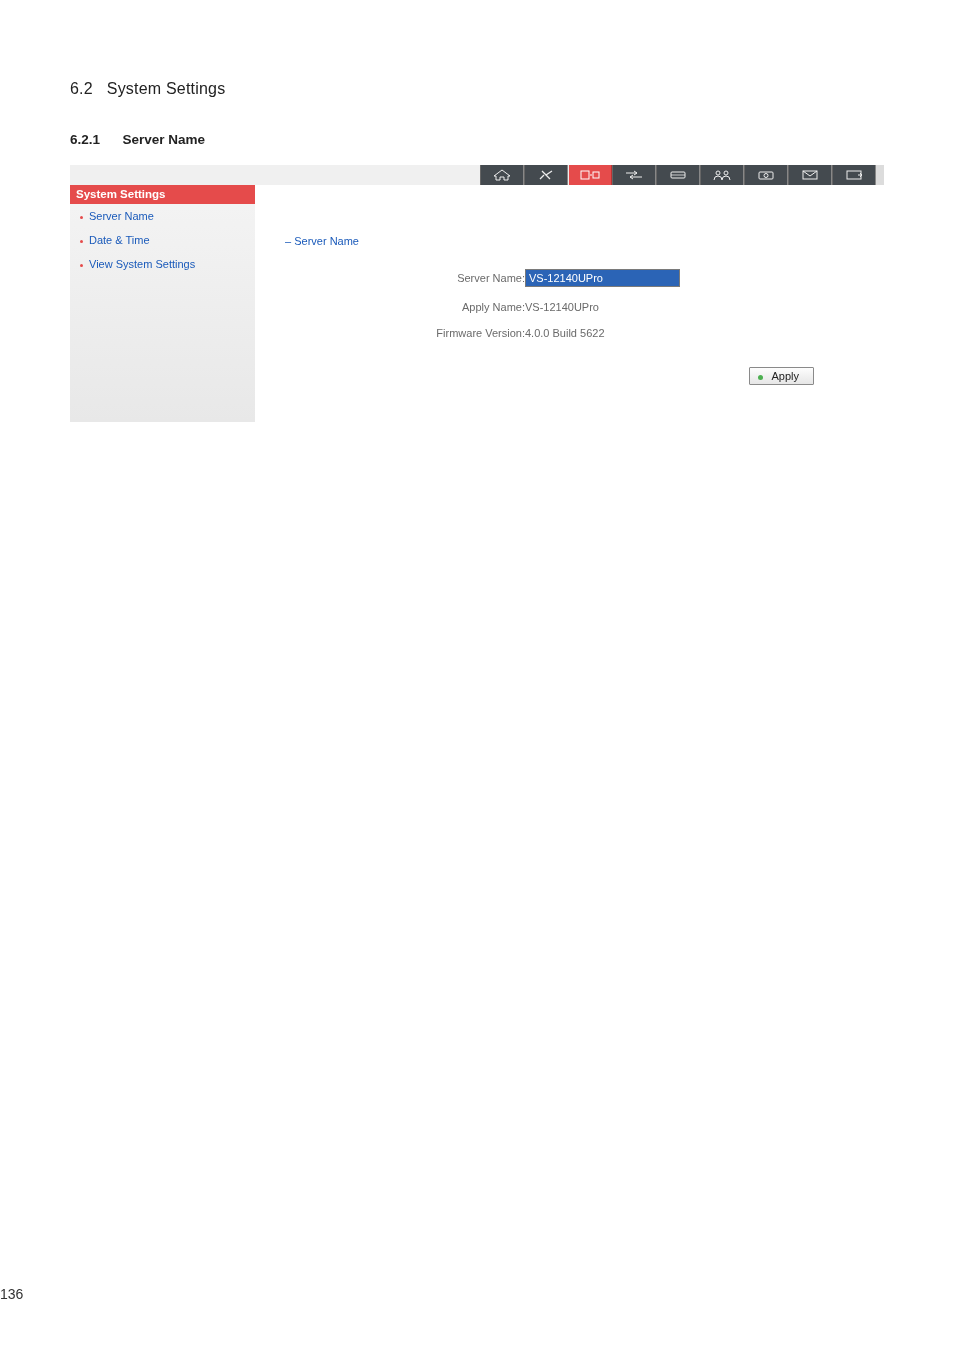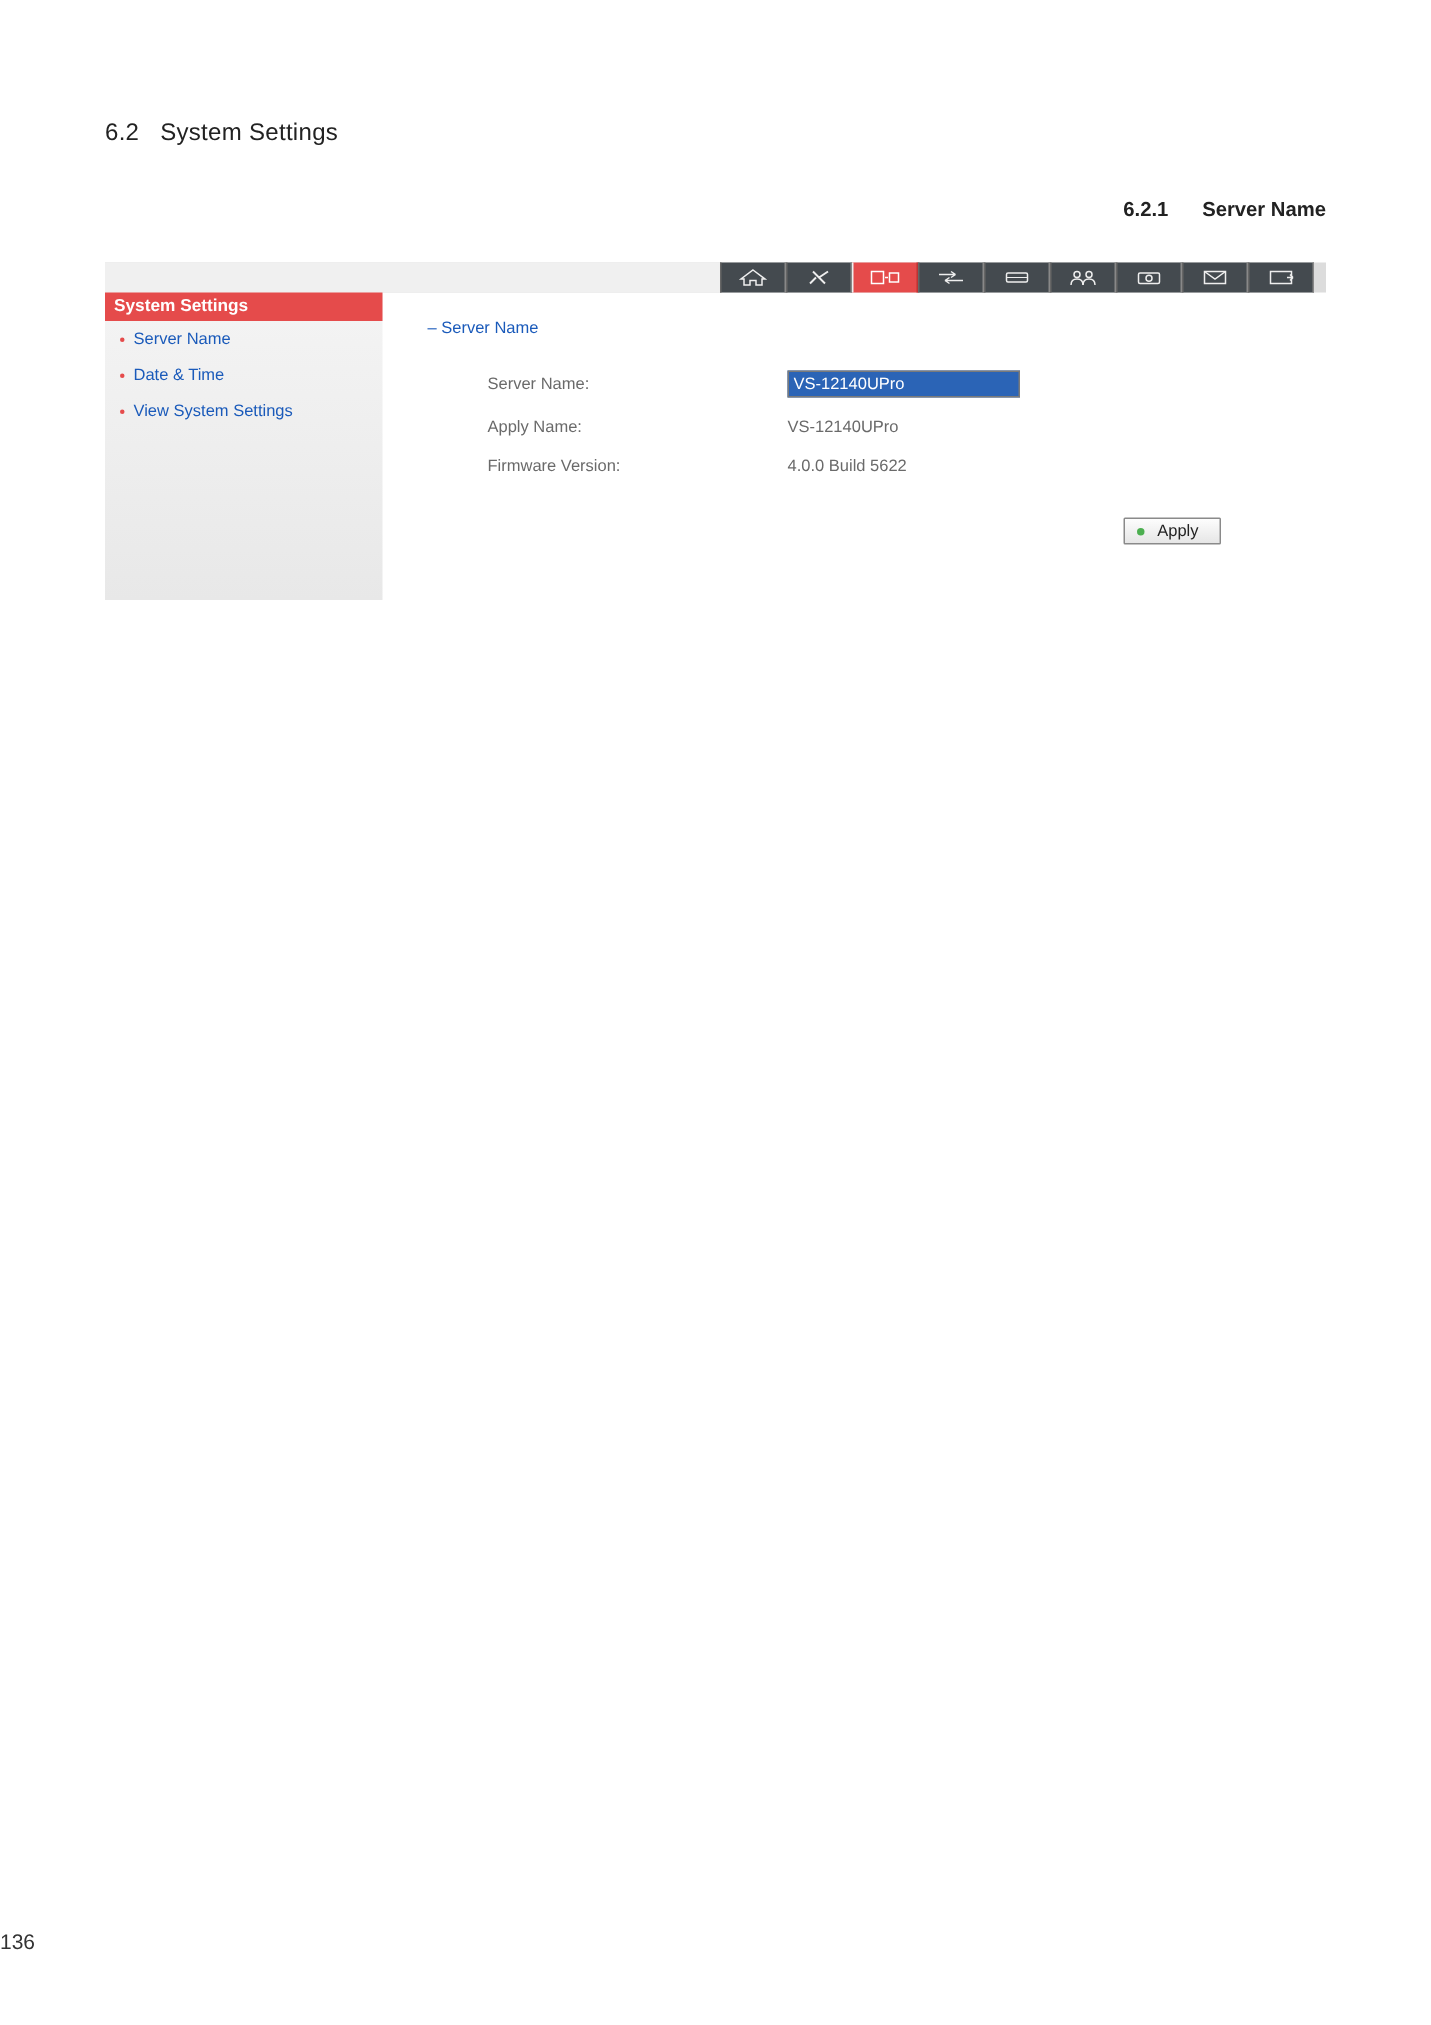--- a/index.html
+++ b/index.html
@@ -25,22 +25,21 @@
     font-size: 14px;
     color: #333;
     line-height: 1.9;
     margin-bottom: 28px;
     letter-spacing: 0.1px;
   }
   .subsection-heading {
     font-size: 13.5px;
     font-weight: bold;
     color: #222;
-    margin-bottom: 28px;
-    text-align: right;
+    margin-bottom: 18px;
   }
   
   .ui-screenshot {
     width: 814px;
     margin-left: 0;
     background: #fff;
     border: none;
   }
   .ui-topbar {
     display: flex;
@@ -95,36 +94,38 @@
     width: 3px; height: 3px; background:#e54b4b; border-radius:50%;
     vertical-align: middle; margin-right: 6px;
   }
   .settings-panel {
     flex: 1;
     padding: 18px 30px;
     font-size: 11px;
     color: #5b5b5b;
     min-height: 205px;
     position: relative;
+    margin-top: 32px;
   }
   .panel-heading {
     color: #1a5aba;
     font-size: 11px;
     margin-bottom: 22px;
   }
   .form-row {
     display: flex;
     align-items: center;
     margin-bottom: 14px;
     padding-left: 40px;
   }
   .form-label {
     width: 200px;
     color: #6a6a6a;
     font-size: 11px;
+    text-align: right;
   }
   .form-value {
     color: #6a6a6a;
     font-size: 11px;
   }
   .text-input {
     font-family: Tahoma, Arial, sans-serif;
     font-size: 11px;
     color: #fff;
     background: #2b64b6;

